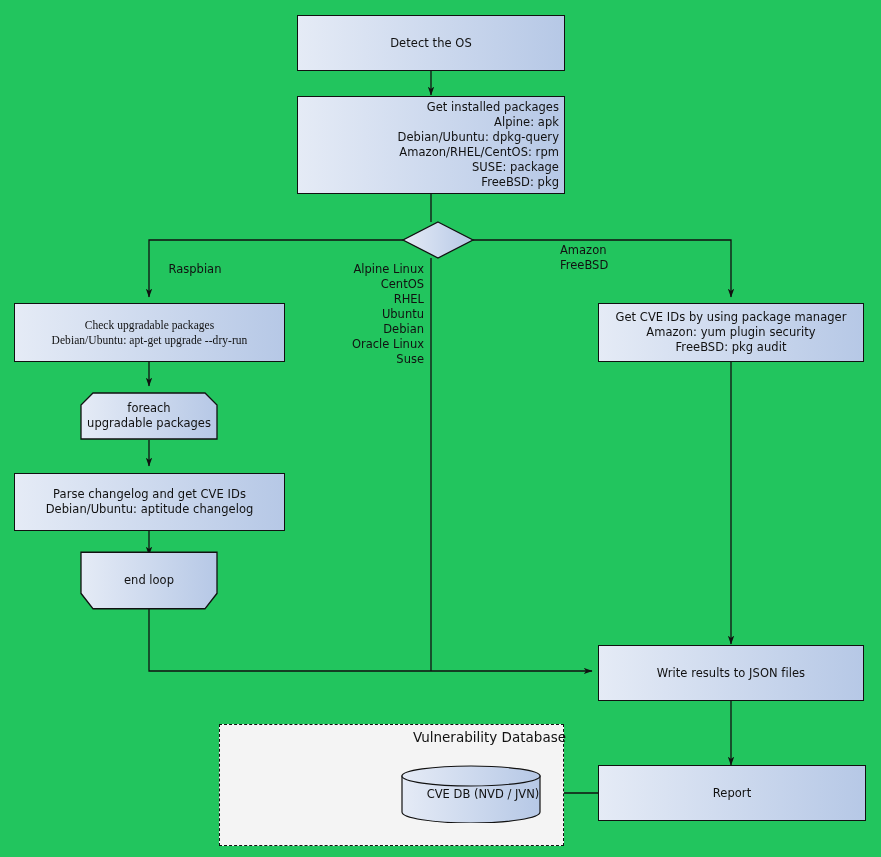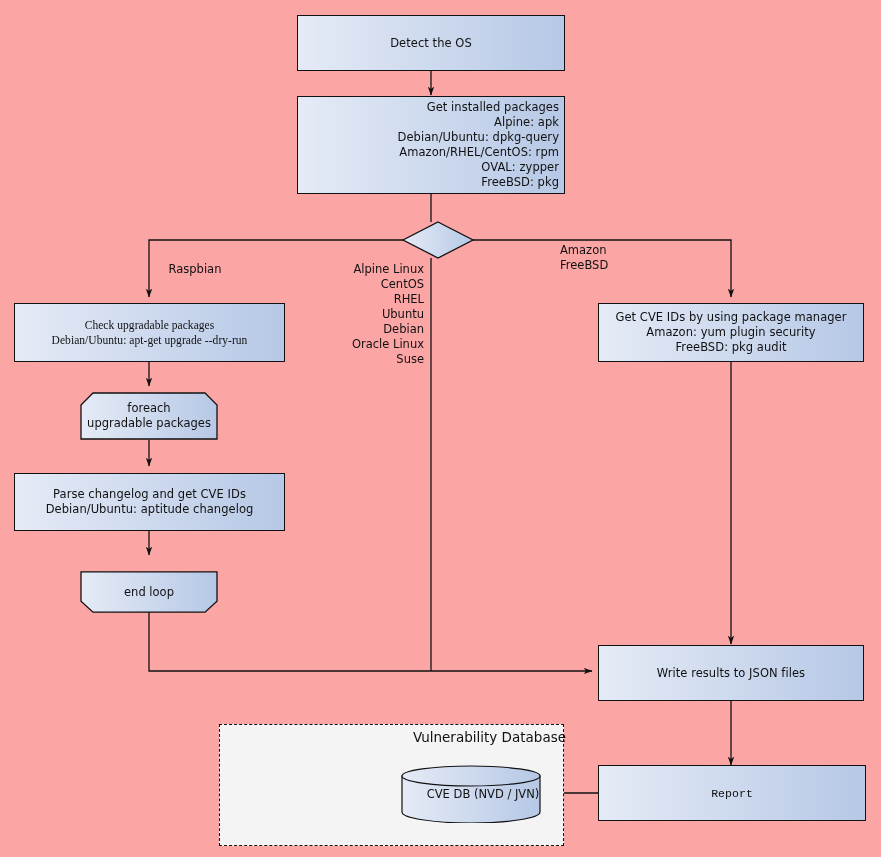--- a/index.html
+++ b/index.html
@@ -8,21 +8,21 @@
     background: #ffffff;
   }
   body {
     font-family: "DejaVu Sans", "Liberation Sans", sans-serif;
     color: #111111;
   }
   #canvas {
     position: relative;
     width: 881px;
     height: 857px;
-    background: #fca5a5;
+    background: #22c55e;
     overflow: hidden;
   }
   svg.edges {
     position: absolute;
     left: 0;
     top: 0;
     width: 881px;
     height: 857px;
     pointer-events: none;
   }
@@ -150,21 +150,21 @@
 
   <div class="node align-center" style="left:297px; top:15px; width:268px; height:56px;">
     <span class="txt">Detect the OS</span>
   </div>
 
   <div class="node align-right" style="left:297px; top:96px; width:268px; height:98px;">
     <span class="txt">Get installed packages
 Alpine: apk
 Debian/Ubuntu: dpkg-query
 Amazon/RHEL/CentOS: rpm
-OVAL: zypper
+SUSE: package
 FreeBSD: pkg</span>
   </div>
 
   <div class="diamond" style="left:401px; top:220px; width:74px; height:40px;">
     <svg width="74" height="40" viewBox="0 0 74 40">
       <defs>
         <linearGradient id="gdia" x1="0" y1="0" x2="1" y2="0">
           <stop offset="0%" stop-color="#e5ebf6"></stop>
           <stop offset="100%" stop-color="#b6c8e6"></stop>
         </linearGradient>
@@ -190,21 +190,21 @@
     </svg>
     <span class="lbl">foreach
 upgradable  packages</span>
   </div>
 
   <div class="node align-center" style="left:14px; top:473px; width:271px; height:58px;">
     <span class="txt">Parse changelog and get  CVE IDs
 Debian/Ubuntu: aptitude changelog</span>
   </div>
 
-  <div class="loop-end" style="left:80px; top:571px; width:138px; height:42px;">
+  <div class="loop-end" style="left:80px; top:551px; width:138px; height:59px;">
     <svg class="shape" viewBox="0 0 138 46" preserveAspectRatio="none">
       <defs>
         <linearGradient id="gle" x1="0" y1="0" x2="1" y2="0">
           <stop offset="0%" stop-color="#e5ebf6"></stop>
           <stop offset="100%" stop-color="#b6c8e6"></stop>
         </linearGradient>
       </defs>
       <path d="M1,1 L137,1 L137,33 L125,45 L13,45 L1,33 Z" fill="url(#gle)" stroke="#111111" stroke-width="1.3"></path>
     </svg>
     <span class="lbl">end loop</span>
@@ -213,21 +213,21 @@
   <div class="node align-center" style="left:598px; top:303px; width:266px; height:59px;">
     <span class="txt">Get CVE IDs by using package manager
 Amazon: yum plugin security
 FreeBSD: pkg audit</span>
   </div>
 
   <div class="node align-center" style="left:598px; top:645px; width:266px; height:56px;">
     <span class="txt">Write results to JSON files</span>
   </div>
 
-  <div class="node align-center" style="left:598px; top:765px; width:268px; height:56px;font-family:Liberation Mono, monospace;">
+  <div class="node align-center" style="left:598px; top:765px; width:268px; height:56px;">
     <span class="txt">Report</span>
   </div>
 
   <div class="container-box" style="left:219px; top:724px; width:345px; height:122px;"></div>
   <div class="container-title" style="left:264px; top:729px; width:302px;">Vulnerability Database</div>
 
 
   <div class="cyl" style="left:401px; top:765px; width:140px; height:58px;">
     <svg width="140" height="58" viewBox="0 0 140 58">
       <defs>

